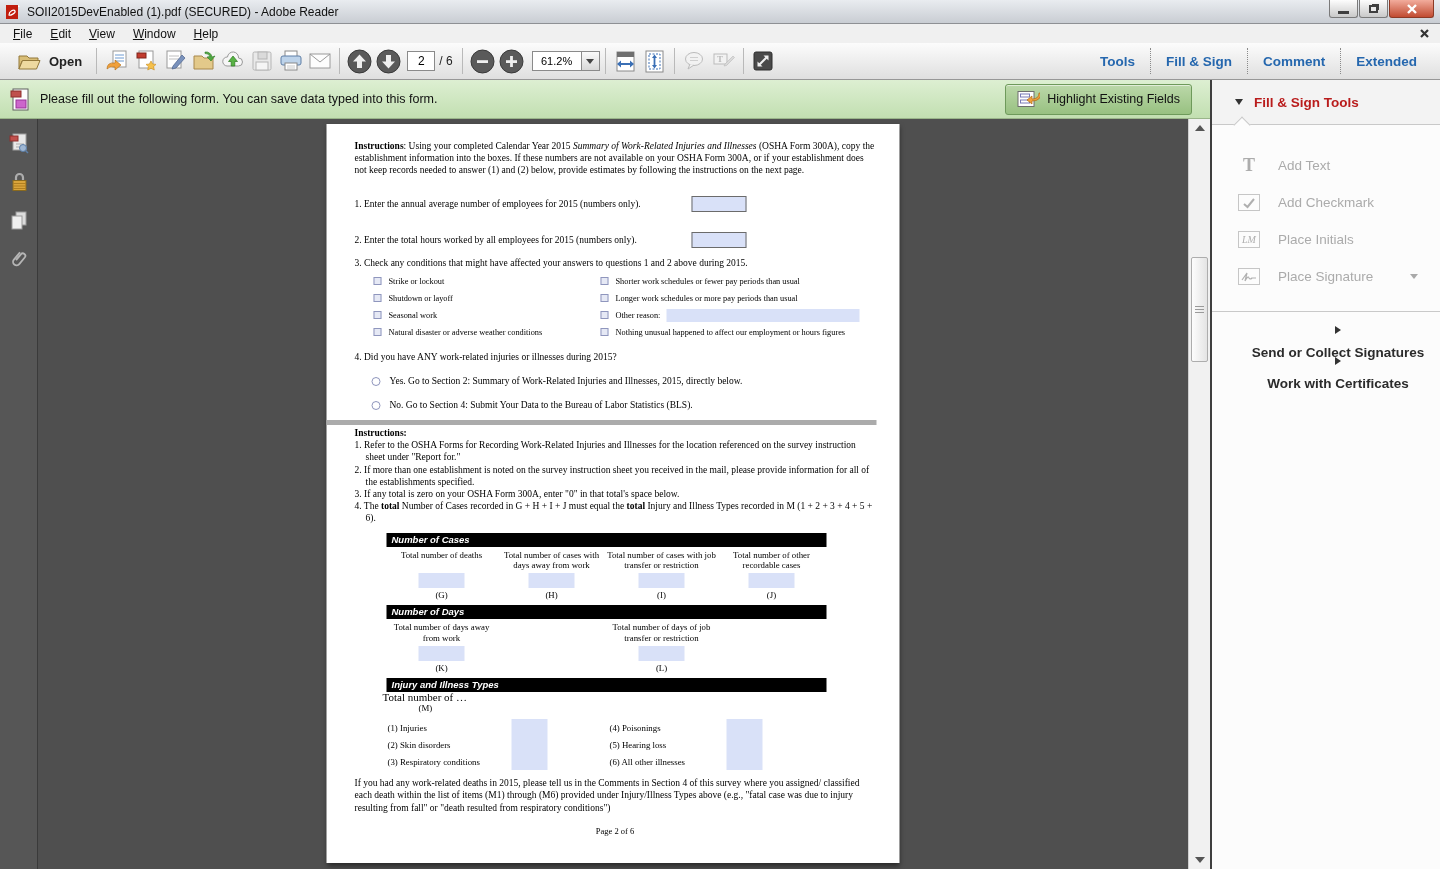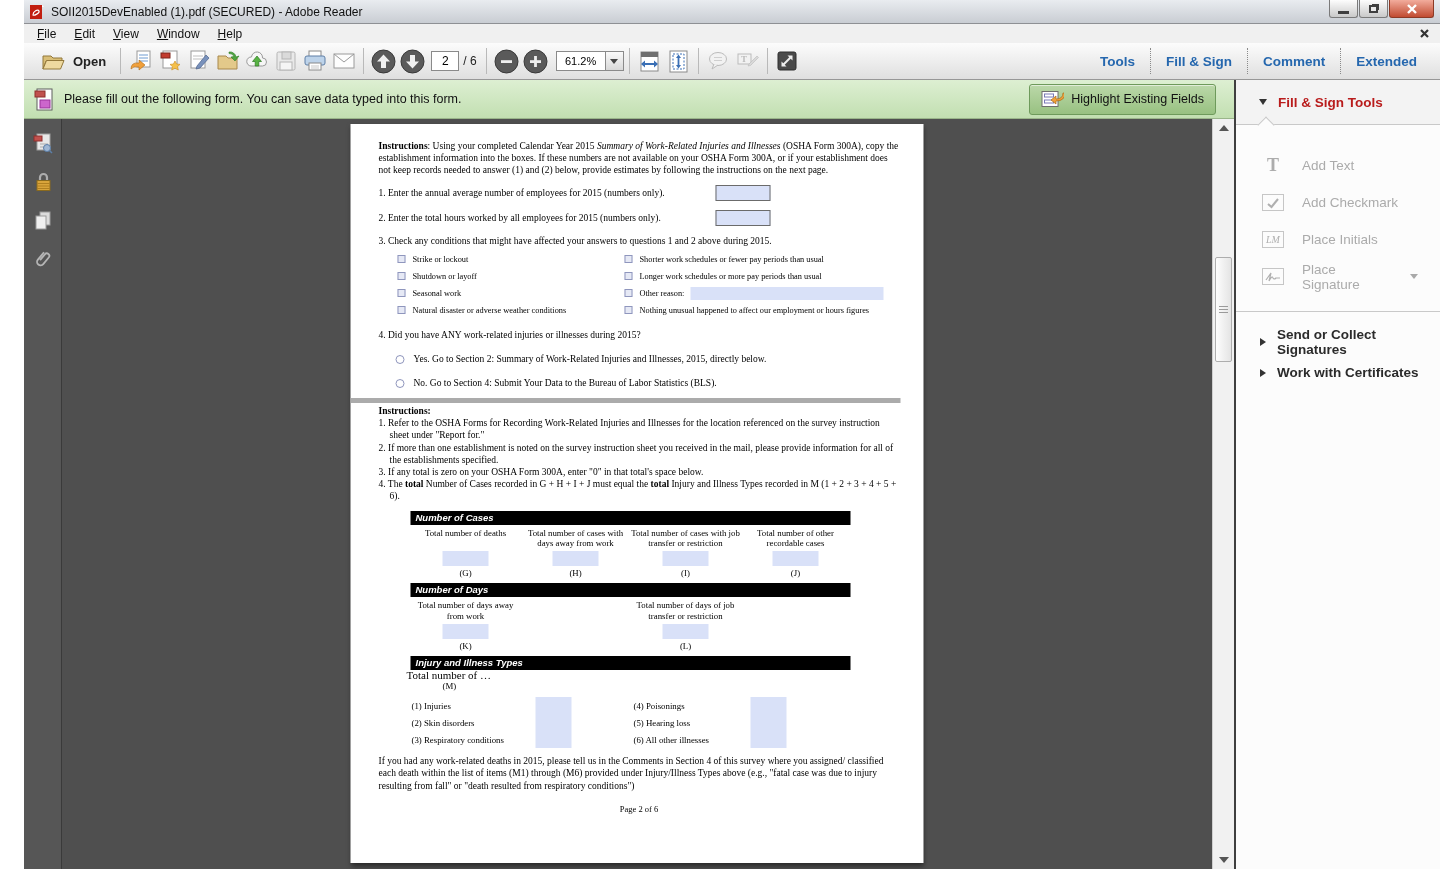--- a/index.html
+++ b/index.html
@@ -1,18 +1,18 @@
 <!DOCTYPE html>
 <html><head>
 <meta charset="utf-8">
 <style>
   * { box-sizing: border-box; margin:0; padding:0; }
   html,body { background:#888; }
   body { font-family:"Liberation Sans",sans-serif; }
-  #app { position:relative; width:1440px; height:870px; background:#fff; overflow:hidden;padding-left:24px; }
+  #app { position:relative; width:1440px; height:870px; background:#fff; overflow:hidden; }
 
   
   .titlebar { height:24px; background:linear-gradient(#E9ECF0,#C9CDD3); border-bottom:1px solid #8E9094; display:flex; align-items:center; padding-left:5px; position:relative; }
   .title-text { font-size:12px; color:#111; margin-left:6px; }
   .win-controls { position:absolute; right:6px; top:0; display:flex; }
   .winbtn { height:18px; border:1px solid #7A7A7A; border-top:none; border-radius:0 0 3px 3px; display:flex; align-items:center; justify-content:center; background:linear-gradient(#FDFDFD,#C9C9C9); margin-left:1px; }
   .winbtn.min,.winbtn.max { width:29px; }
   .winbtn.close { width:45px; background:linear-gradient(#F2AC9C,#C14B31); border-color:#8C3A26; }
   .min-glyph { width:11px; height:3px; background:#3F3F3F; margin-top:7px; }
   .max-glyph { width:9px; height:8px; border:2px solid #3F3F3F; background:#E9E9E9; box-shadow:2px -2px 0 -1px #3F3F3F; }
@@ -62,27 +62,27 @@
   .caret-down { width:0; height:0; border-left:4.5px solid transparent; border-right:4.5px solid transparent; border-top:6px solid #333; }
   .caret-right { width:0; height:0; border-top:4.5px solid transparent; border-bottom:4.5px solid transparent; border-left:6px solid #333; }
   .tools-area { padding-top:22px; }
   .tool-row { height:37px; display:flex; align-items:center; padding-left:25px; gap:17px; color:#ABABAB; font-size:13.5px; }
   .tool-ic { width:24px; display:flex; justify-content:center; flex:none; }
   .box-ic { width:22px; height:17px; border:1px solid #C6C6C6; display:flex; align-items:center; justify-content:center; font-size:10px; color:#AFAFAF; background:#FCFCFC; }
   .t-glyph { font-family:"Liberation Serif",serif; font-weight:bold; font-size:18px; color:#ACACAC; }
   .sig-caret { margin-left:auto; margin-right:22px; border-top-color:#A9A9A9; }
   .panel-divider { height:1px; background:#C9C9C9; margin-top:16px; }
   .collapsed-area { padding-top:14px; }
-  .collapsed-row { height:31px; display:flex; align-items:center; padding-left:24px; gap:11px; font-weight:bold; font-size:13.5px; color:#2B2B2B; }
+  .collapsed-row { height:31px; display:flex; align-items:center; padding-left:24px; gap:11px; font-weight:bold; font-size:13.5px; color:#2B2B2B;flex-direction:column; }
 
   
   .page-inner { padding:14px 24px 0 28px; font-family:"Liberation Serif",serif; font-size:9.5px; color:#000; }
   .sec-title { font-family:"Liberation Sans",sans-serif; font-weight:bold; font-size:15px; margin-top:3px; }
   .para { line-height:12.2px; margin-top:2px; }
-  .qrow { display:flex; align-items:center; margin-top:8px; height:17px; }
+  .qrow { display:flex; align-items:center; margin-top:19px; height:17px; }
   .qfield { width:55px; height:16px; background:#D9E1F8; border:1px solid #6B6B6B; margin-left:auto; margin-right:129px; }
   .q3 { margin-top:8px; }
   .cbgrid { display:grid; grid-template-columns:227px 1fr; margin-left:19px; margin-top:4px; }
   .cbitem { display:flex; align-items:center; height:17px; font-size:8.3px; }
   .cb { width:8px; height:8px; background:#E6E9F5; border:1px solid #8F96BD; margin-right:7px; flex:none; }
   .other-field { width:193px; height:13px; background:#D9E1F8; border:none; margin-left:6px; }
   .q4 { margin-top:10px; }
   .radio-row { display:flex; align-items:center; margin-left:17px; margin-top:12px; height:12px; }
   .radio { width:9px; height:9px; border-radius:50%; border:1px solid #8F96BD; background:#fff; margin-right:9px; flex:none; }
   .sec-divider { height:5px; background:#ABABAB; margin-top:9px; margin-left:-28px; width:550px; }

